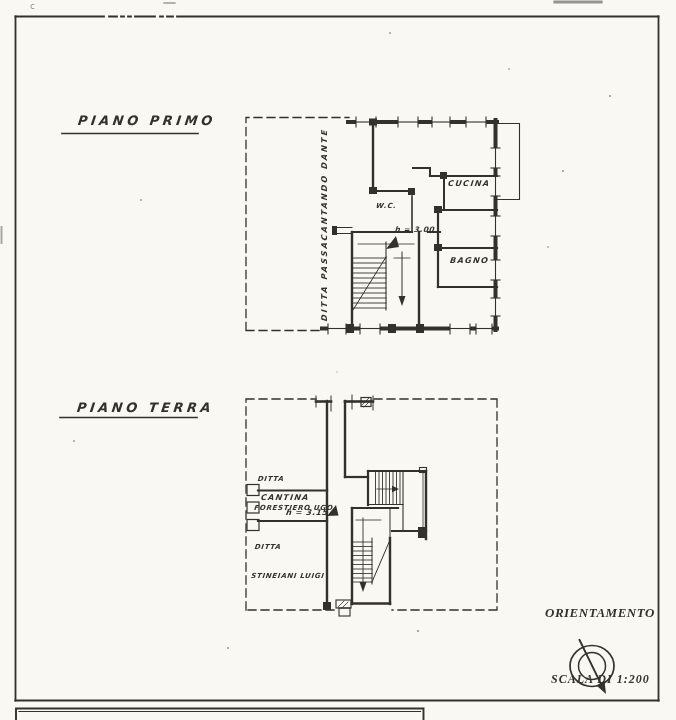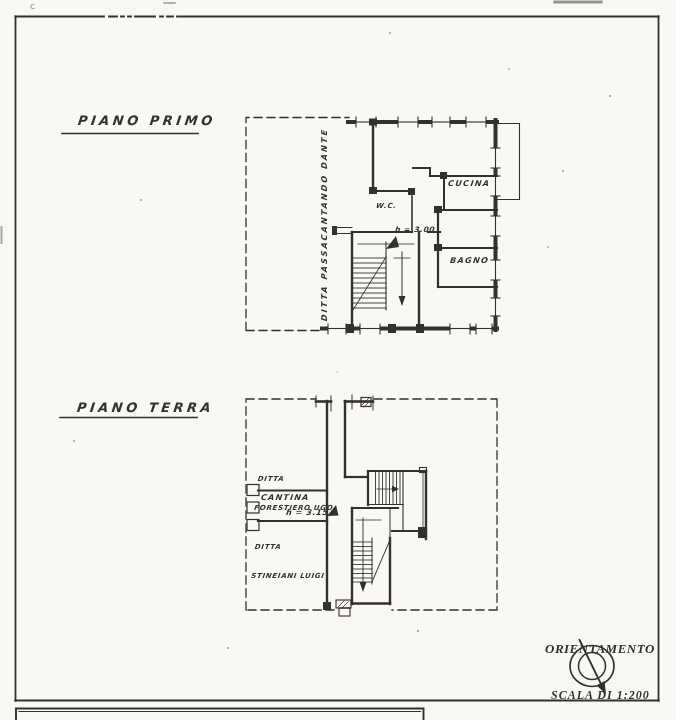--- a/index.html
+++ b/index.html
@@ -275,17 +275,17 @@
 
   <div class="lbl hand room" style="left:261px;top:493px;font-size:8px;letter-spacing:1.2px;">CANTINA</div>
 
   <div class="lbl hand hnote" style="left:286px;top:508px;font-size:8px;">h = 3.15</div>
 
   <div class="lbl hand neighbor" style="left:253px;top:524px;">
     <div>DITTA</div>
     <div>STINEIANI LUIGI</div>
   </div>
 
-  <div class="lbl serifbold orient" style="left:545px;top:641px;">ORIENTAMENTO</div>
-
-  <div class="lbl serifbold scala" style="left:551px;top:688px;">SCALA DI 1:200</div>
+  <div class="lbl serifbold orient" style="left:545px;top:605px;">ORIENTAMENTO</div>
+
+  <div class="lbl serifbold scala" style="left:551px;top:672px;">SCALA DI 1:200</div>
 
 </div>
 
 </body></html>

